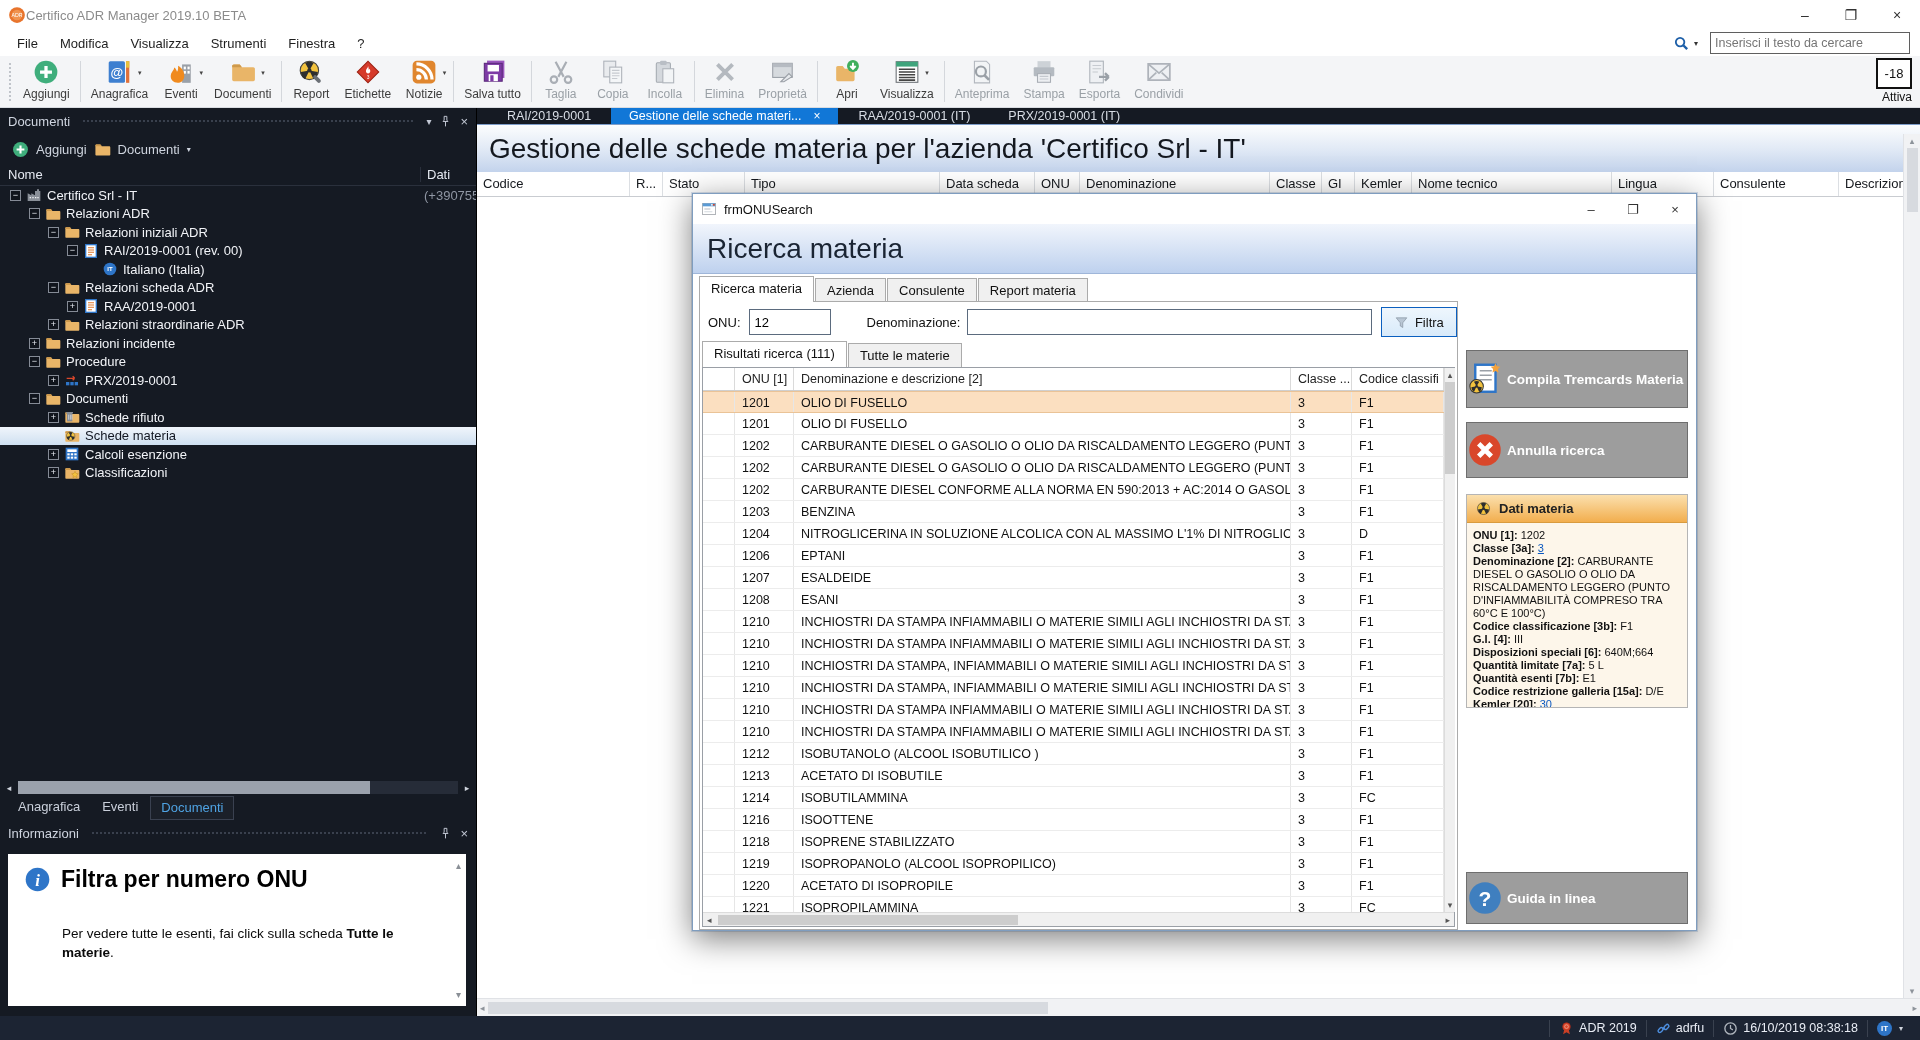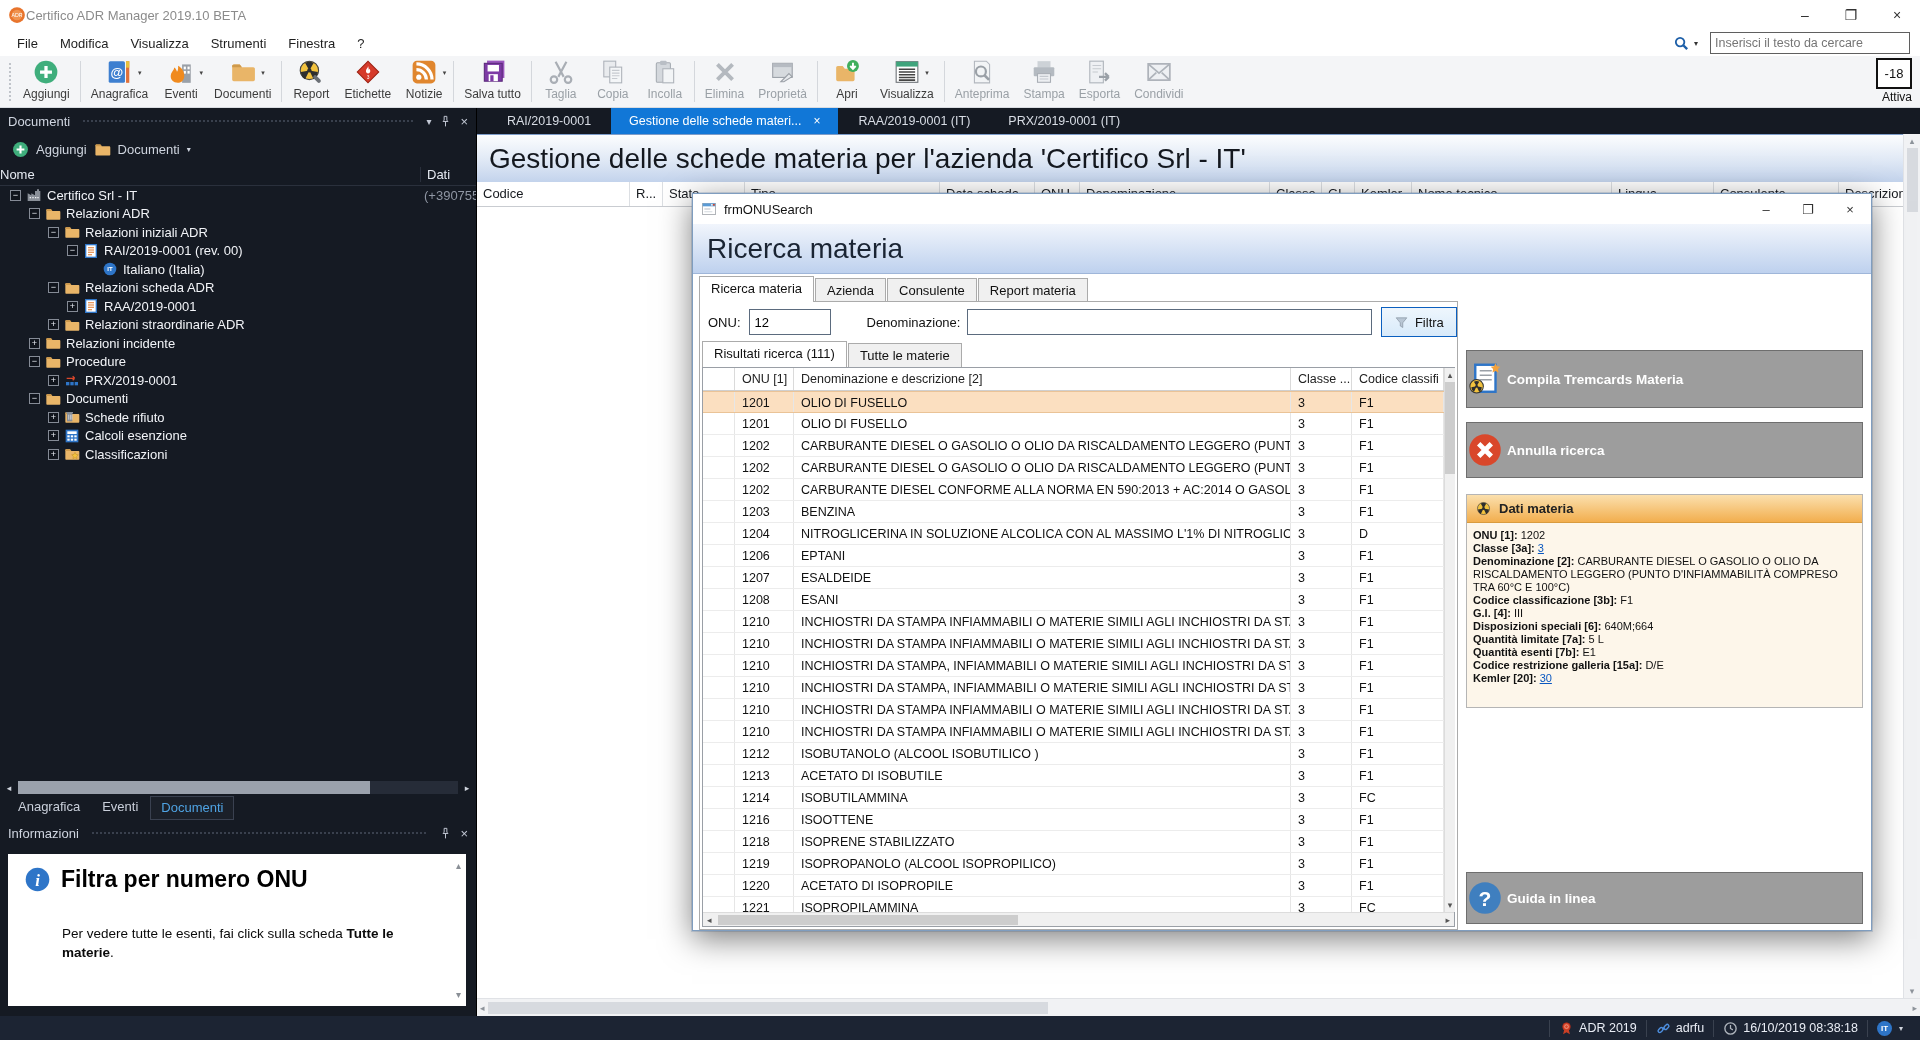--- a/index.html
+++ b/index.html
@@ -46,21 +46,21 @@
   .left-panel { width:477px; display:flex; flex-direction:column; background:#151a23; border-right:1px solid #000; }
   .panel-header { height:26px; display:flex; align-items:center; color:#cfd5e0; font-size:13px; padding:0 8px; gap:8px; flex:none; }
   .panel-header .leader { flex:1; height:5px; background-image:radial-gradient(circle,#39404d 1px,transparent 1.2px); background-size:4px 4px; margin:0 4px; }
   .ph-btn { color:#c3c9d5; font-size:10px; display:flex; align-items:center; }
   .ph-btn .icon { width:13px; height:13px; }
   .ph-x { font-size:13px; }
   .lp-toolbar { height:30px; display:flex; align-items:center; gap:7px; padding-left:12px; color:#ced4de; font-size:13px; flex:none; }
   .lp-toolbar .icon { width:17px; height:17px; }
   .lp-caret { font-size:8px; color:#ced4de; }
   .lp-colhead { height:22px; display:flex; color:#e6eaf2; font-size:13px; border-bottom:1px solid #2a303c; align-items:center; flex:none; }
-  .col-nome { flex:1; }
+  .col-nome { flex:1; padding-left:8px; }
   .col-dati { width:56px; border-left:1px solid #2a303c; padding-left:6px; }
   .tree { flex:none; font-size:13px; color:#f2f4f8; }
   .tree-row { height:18.5px; display:flex; align-items:center; white-space:nowrap; position:relative; }
   .tree-row.selected { background:linear-gradient(#f0f5fb,#cfe0f1); color:#121722; }
   .expander { width:11px; height:11px; border:1px solid #858b96; display:inline-flex; align-items:center; justify-content:center; font-size:9px; line-height:9px; color:#e8ecf2; background:#10141c; margin-right:5px; flex:none; }
   .exp-spacer { width:16px; flex:none; }
   .tree-icon { width:16px; height:16px; margin-right:5px; flex:none; }
   .tree-dati { position:absolute; left:424px; color:#8f96a3; overflow:hidden; width:52px; }
   .lp-spacer { flex:1; }
   .lp-hscroll { height:17px; display:flex; align-items:center; padding:0 2px; gap:2px; flex:none; }
@@ -71,21 +71,21 @@
   .lp-tab { padding:3px 10px 0; font-size:13px; color:#c9cfda; }
   .lp-tab.active { color:#4fa3e3; border:1px solid #3a4150; background:#1b2029; }
   .info-content { height:152px; margin:8px 10px 10px 8px; background:#fff; position:relative; padding:12px 24px 8px 16px; color:#111; flex:none; }
   .info-heading { display:flex; align-items:center; gap:10px; font-size:23px; font-weight:bold; color:#000; }
   .info-heading .icon { width:27px; height:27px; flex:none; }
   .info-text { margin:12px 0 0 38px; font-size:13.5px; line-height:1.42; color:#0a0a0a; }
   .info-scroll { position:absolute; right:5px; color:#8a8f96; font-size:10px; }
 
   
   .main-area { flex:1; display:flex; flex-direction:column; position:relative; background:#151a23; min-width:0; }
-  .doc-tabstrip { height:26px; display:flex; align-items:stretch; padding-left:12px; gap:2px; flex:none; }
+  .doc-tabstrip { height:16px; display:flex; align-items:stretch; padding-left:12px; gap:2px; flex:none; }
   .doc-tab { display:flex; align-items:center; padding:0 18px; font-size:12.5px; color:#d8dde5; }
   .doc-tab.active { background:#1177d7; color:#fff; }
   .doc-tab .close { margin-left:12px; font-size:12px; }
   .banner { height:48px; background:linear-gradient(#fcfdfe,#dfe8f5 55%,#c3d3ec); border-top:1px solid #7d9cc8; display:flex; align-items:center; font-size:28px; color:#14181f; padding-left:12px; flex:none; }
   .main-colhead { height:25px; background:#fff; display:flex; font-size:13px; color:#15181d; border-bottom:1px solid #c9ccd1; flex:none; }
   .mc { padding:4px 0 0 6px; border-right:1px solid #dcdfe3; overflow:hidden; white-space:nowrap; flex:none; }
   .mc:last-child { flex:1; border-right:none; }
   .main-body { flex:1; background:#fff; }
   .main-hscroll { height:18px; background:#f1f2f4; border-top:1px solid #e0e2e6; display:flex; align-items:center; padding:0 3px; gap:3px; flex:none; }
   .main-hscroll .arrow, .main-vscroll .arrow { color:#8d939a; font-size:9px; text-align:center; }
@@ -95,21 +95,21 @@
   .main-vscroll .arrow.bottom { margin-top:auto; }
 
   
   .statusbar { position:absolute; left:0; right:0; bottom:0; height:24px; background:#1c2433; display:flex; align-items:center; justify-content:flex-end; color:#e8ecf4; font-size:12.5px; padding-right:8px; }
   .sb-item { display:flex; align-items:center; gap:5px; padding:0 9px; border-left:1px solid #39414f; height:17px; }
   .sb-item .icon { width:15px; height:15px; }
   .sb-globe { width:15px; height:15px; border-radius:50%; background:#2e75c8; color:#fff; font-size:8px; font-weight:bold; display:flex; align-items:center; justify-content:center; }
   .sb-caret { font-size:8px; color:#cfd4dd; margin-left:2px; }
 
   
-  .dialog { position:absolute; left:692px; top:193px; width:1180px; height:738px; background:#fff; border:1px solid #7f9dbf; box-shadow:0 8px 30px rgba(0,0,0,.5),0 0 0 1px rgba(130,160,200,.3); z-index:50; }
+  .dialog { position:absolute; left:692px; top:193px; width:1005px; height:738px; background:#fff; border:1px solid #7f9dbf; box-shadow:0 8px 30px rgba(0,0,0,.5),0 0 0 1px rgba(130,160,200,.3); z-index:50; }
   .dlg-titlebar { height:30px; display:flex; align-items:center; padding-left:8px; background:#fff; font-size:13px; color:#111; gap:7px; }
   .dlg-titlebar .icon { width:16px; height:16px; }
   .dlg-controls { margin-left:auto; display:flex; }
   .dlg-btn { width:42px; height:30px; display:flex; align-items:center; justify-content:center; color:#333; font-size:13px; }
   .dlg-header { height:50px; background:linear-gradient(#f1f5fc,#bed1ee); display:flex; align-items:center; padding-left:14px; font-size:28px; color:#1a2433; border-bottom:1px solid #9fb6d9; }
   .dlg-body { position:absolute; top:80px; left:0; right:0; bottom:0; display:flex; }
   .dlg-left { width:765px; padding-left:6px; display:flex; flex-direction:column; min-height:0; }
   .tabs-row { display:flex; align-items:flex-end; margin-top:3px; height:25px; flex:none; }
   .wtab { padding:4px 11px; font-size:13px; border:1px solid #ababab; border-bottom:none; background:#f0f0f0; color:#111; margin-right:1px; }
   .wtab.active { background:#fff; padding-bottom:6px; position:relative; z-index:2; }
@@ -583,20 +583,36 @@
             <svg viewBox="0 0 24 24">
               <path d="M2 6.5c0-.8.7-1.5 1.5-1.5H9l2 2.5h10.5c.8 0 1.5.7 1.5 1.5V19c0 .8-.7 1.5-1.5 1.5h-18C2.7 20.5 2 19.8 2 19z" fill="#e9b568"></path>
               <path d="M2 6.5C2 5.7 2.7 5 3.5 5H9l2 2.5H2z" fill="#cf9a4c"></path>
               <rect x="4.5" y="6" width="8" height="12.5" fill="#868c95"></rect>
               <rect x="3.5" y="4.5" width="10" height="2" fill="#868c95"></rect>
               <path d="M7 8.5v7.5M9.5 8.5v7.5M12 8.5v7.5" stroke="#e8eaee"></path>
             </svg>
           </span>
           <span>Schede rifiuto</span>
         </div>
+        <div class="tree-row selected">
+          <span style="width: 48px; flex: 0 0 auto;"></span>
+          <span class="exp-spacer"></span>
+          <span class="icon tree-icon" style="width: 16px; height: 16px;">
+            <svg viewBox="0 0 24 24">
+              <path d="M2 6.5c0-.8.7-1.5 1.5-1.5H9l2 2.5h10.5c.8 0 1.5.7 1.5 1.5V19c0 .8-.7 1.5-1.5 1.5h-18C2.7 20.5 2 19.8 2 19z" fill="#e9b568"></path>
+              <path d="M2 6.5C2 5.7 2.7 5 3.5 5H9l2 2.5H2z" fill="#cf9a4c"></path>
+              <g transform="translate(1,3) scale(0.75)">
+                <circle cx="12" cy="12" r="8.5" fill="#f2c23e" stroke="#444"></circle>
+                <path d="M12 12L8.1 5.1a8 8 0 0 1 7.8 0zM12 12l-7.8 1.4a8 8 0 0 0 3.9 6.8zM12 12l7.8 1.4a8 8 0 0 1-3.9 6.8z" fill="#2e2e2e"></path>
+                <circle cx="12" cy="12" r="2" fill="#2e2e2e"></circle>
+              </g>
+            </svg>
+          </span>
+          <span>Schede materia</span>
+        </div>
         <div class="tree-row">
           <span style="width: 48px; flex: 0 0 auto;"></span>
           <span class="expander">+</span>
           <span class="icon tree-icon" style="width: 16px; height: 16px;">
             <svg viewBox="0 0 24 24">
               <rect x="2.5" y="2.5" width="19" height="19" fill="#2e75c8"></rect>
               <rect x="5" y="5" width="14" height="4" fill="#fff"></rect>
               <g fill="#fff">
                 <rect x="5" y="11" width="3.5" height="3"></rect>
                 <rect x="10.2" y="11" width="3.5" height="3"></rect>

